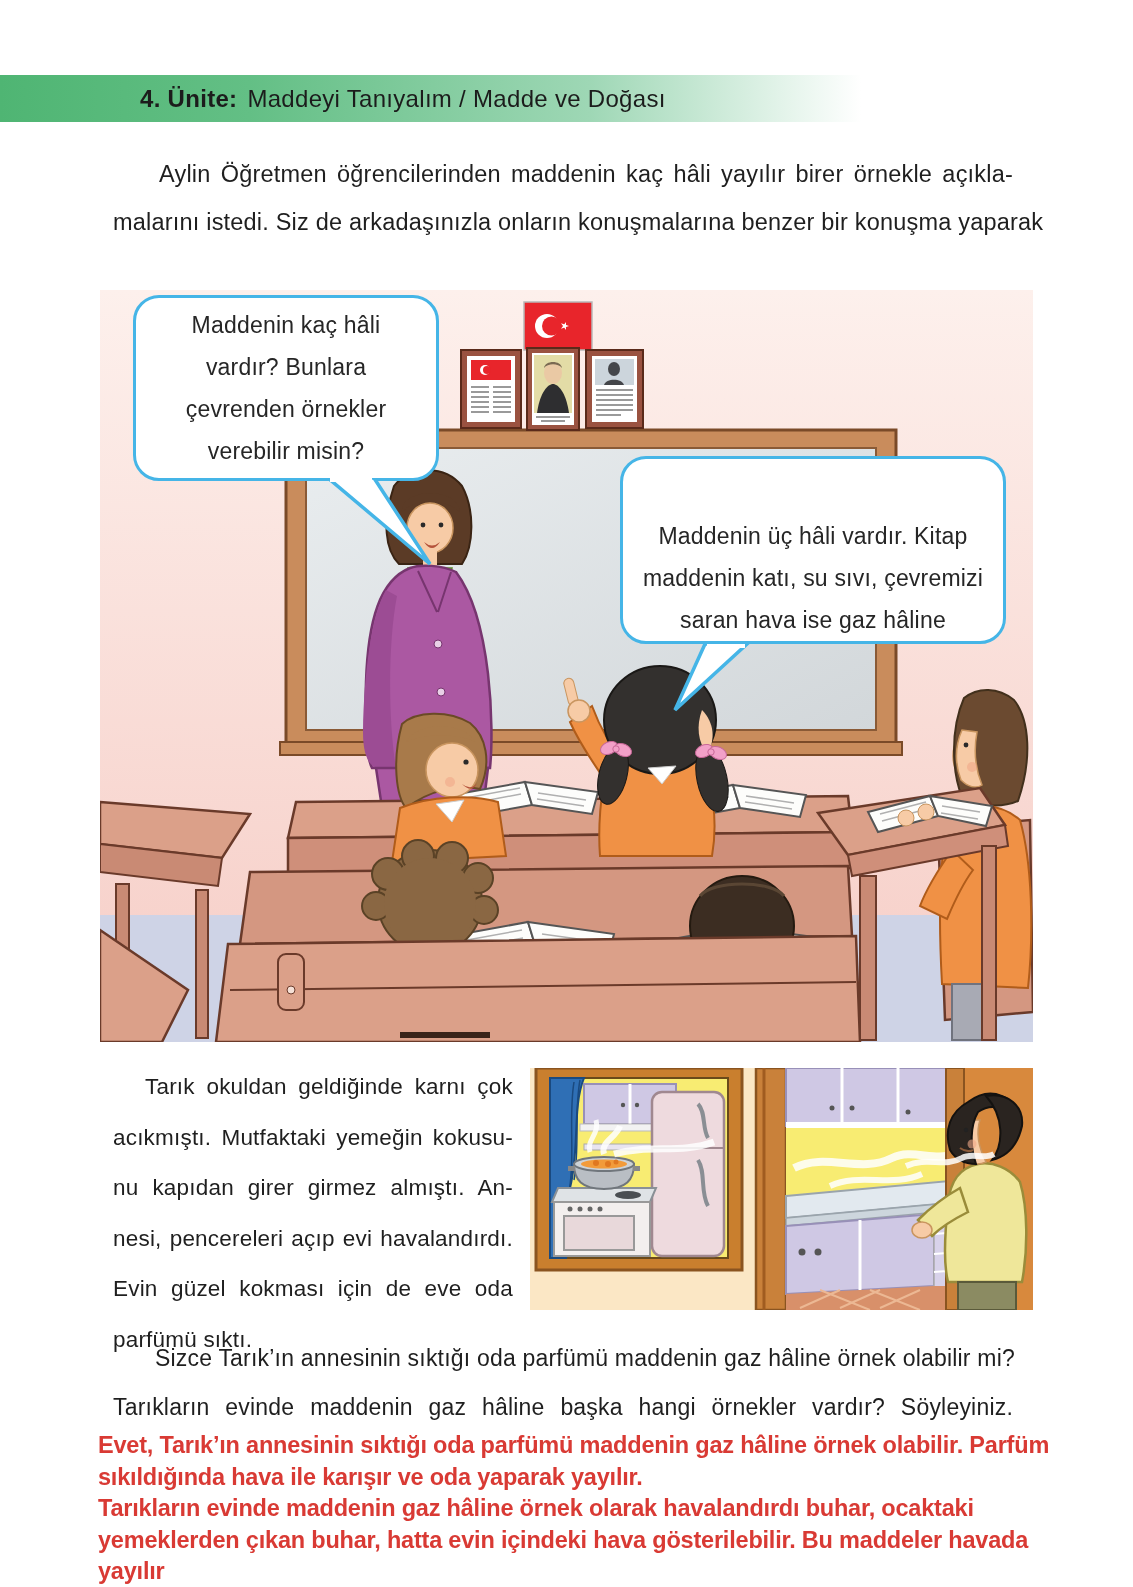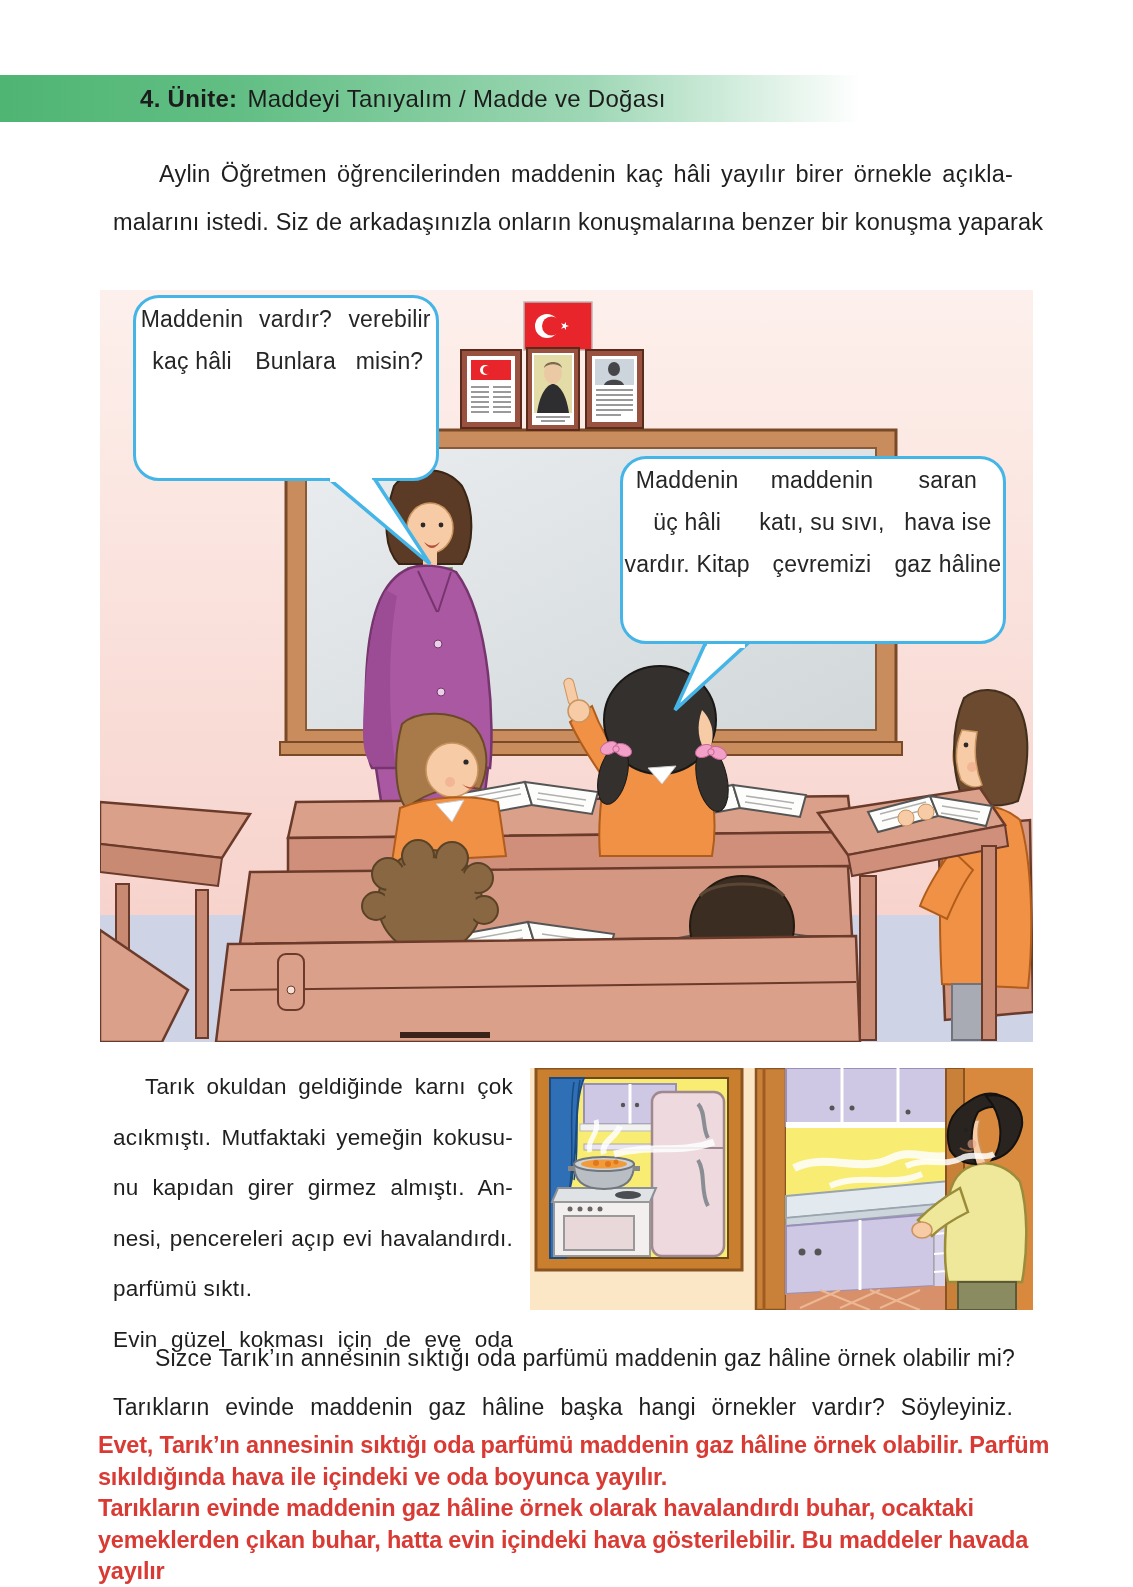--- a/index.html
+++ b/index.html
@@ -16,21 +16,21 @@
   
   .tline{text-align:justify;text-align-last:justify;white-space:nowrap;}
   .tline.last{text-align:left;text-align-last:left;}
   .intro{position:absolute;left:113px;top:150px;width:900px;font-size:23.5px;line-height:48px;letter-spacing:.2px;}
   .intro .l0{padding-left:46px;}
 
   .classroom{position:absolute;left:100px;top:290px;width:933px;height:752px;}
   .classroom svg.scene{position:absolute;left:0;top:0;z-index:1;}
 
   .bubble{position:absolute;background:#ffffff;border:3.5px solid #45b5e7;border-radius:26px;
-    display:flex;flex-direction:row;justify-content:center;z-index:2;
+    display:flex;flex-direction:column;justify-content:center;z-index:2;
     font-size:23px;line-height:42px;text-align:center;color:#262626;letter-spacing:.2px;}
   .bubble-teacher{left:33px;top:5px;width:300px;height:180px;}
   .bubble-student{left:520px;top:166px;width:380px;height:182px;justify-content:flex-end;}
   .tail{position:absolute;z-index:3;}
   .tail-teacher{left:190px;top:188px;}
   .tail-student{left:545px;top:354px;}
 
   .tarik{position:absolute;left:113px;top:1062px;width:400px;font-size:22.5px;line-height:50.5px;letter-spacing:.2px;}
   .tarik .l0{padding-left:32px;}
 
@@ -281,20 +281,21 @@
         <polygon points="830,506 892,516 886,536 838,526" fill="#fdfdfb" stroke="#555" stroke-width="2"></polygon>
         <path d="M780,524 L826,512 M782,531 L827,519 M842,516 L880,522 M841,523 L878,529" stroke="#b0b0b0" stroke-width="1.5" fill="none"></path>
         <circle cx="806" cy="528" r="8" fill="#f7cba6" stroke="#c9955f"></circle>
         <circle cx="826" cy="522" r="8" fill="#f7cba6" stroke="#c9955f"></circle>
       </g>
     </svg>
 
     <div class="bubble bubble-teacher">
       <div>Maddenin kaç hâli</div>
       <div>vardır? Bunlara</div>
+      <div>çevrenden örnekler</div>
       <div>verebilir misin?</div>
     </div>
     <svg class="tail tail-teacher" width="150" height="90">
       <polygon points="38,0 84,0 140,86" fill="#ffffff" stroke="#45b5e7" stroke-width="3.5"></polygon>
       <rect x="40" y="0" width="42" height="4" fill="#ffffff"></rect>
     </svg>
 
     <div class="bubble bubble-student">
       <div>Maddenin üç hâli vardır. Kitap</div>
       <div>maddenin katı, su sıvı, çevremizi</div>
@@ -304,22 +305,22 @@
       <polygon points="60,0 102,0 30,66" fill="#ffffff" stroke="#45b5e7" stroke-width="3.5"></polygon>
       <rect x="62" y="0" width="38" height="4" fill="#ffffff"></rect>
     </svg>
   </div>
 
   <div class="tarik">
     <div class="tline l0">Tarık okuldan geldiğinde karnı çok</div>
     <div class="tline">acıkmıştı. Mutfaktaki yemeğin kokusu-</div>
     <div class="tline">nu kapıdan girer girmez almıştı. An-</div>
     <div class="tline">nesi, pencereleri açıp evi havalandırdı.</div>
+    <div class="tline">Evin güzel kokması için de eve oda</div>
     <div class="tline last">parfümü sıktı.</div>
-    <div class="tline">Evin güzel kokması için de eve oda</div>
   </div>
 
   <div class="kitchen">
     <svg width="503" height="242" viewBox="0 0 503 242">
       <rect x="0" y="0" width="503" height="242" fill="#fbe7c5"></rect>
       <rect x="430" y="0" width="73" height="242" fill="#d8893d"></rect>
 
       <g>
         <rect x="6" y="0" width="206" height="202" fill="#c97f2e" stroke="#8a5420" stroke-width="3"></rect>
         <rect x="20" y="10" width="178" height="180" fill="#f8ec72" stroke="#6a4a1a" stroke-width="2"></rect>
@@ -412,19 +413,19 @@
         <path d="M376,98 C398,88 414,100 432,90 C442,84 454,92 464,86" stroke="#ffffff" stroke-width="6" fill="none" opacity=".85"></path>
       </g>
     </svg>
   </div>
 
   <div class="question q1 tline">Sizce Tarık’ın annesinin sıktığı oda parfümü maddenin gaz hâline örnek olabilir mi?</div>
   <div class="question q2 tline">Tarıkların evinde maddenin gaz hâline başka hangi örnekler vardır? Söyleyiniz.</div>
 
   <div class="answer">
     <div>Evet, Tarık’ın annesinin sıktığı oda parfümü maddenin gaz hâline örnek olabilir. Parfüm</div>
-    <div>sıkıldığında hava ile içindeki ve oda boyunca yayılır.</div>
+    <div>sıkıldığında hava ile karışır ve oda yaparak yayılır.</div>
     <div>Tarıkların evinde maddenin gaz hâline örnek olarak havalandırdı buhar, ocaktaki</div>
     <div>yemeklerden çıkan buhar, hatta evin içindeki hava gösterilebilir. Bu maddeler havada yayılır</div>
 
   </div>
 
 </div>
 
 </body></html>

